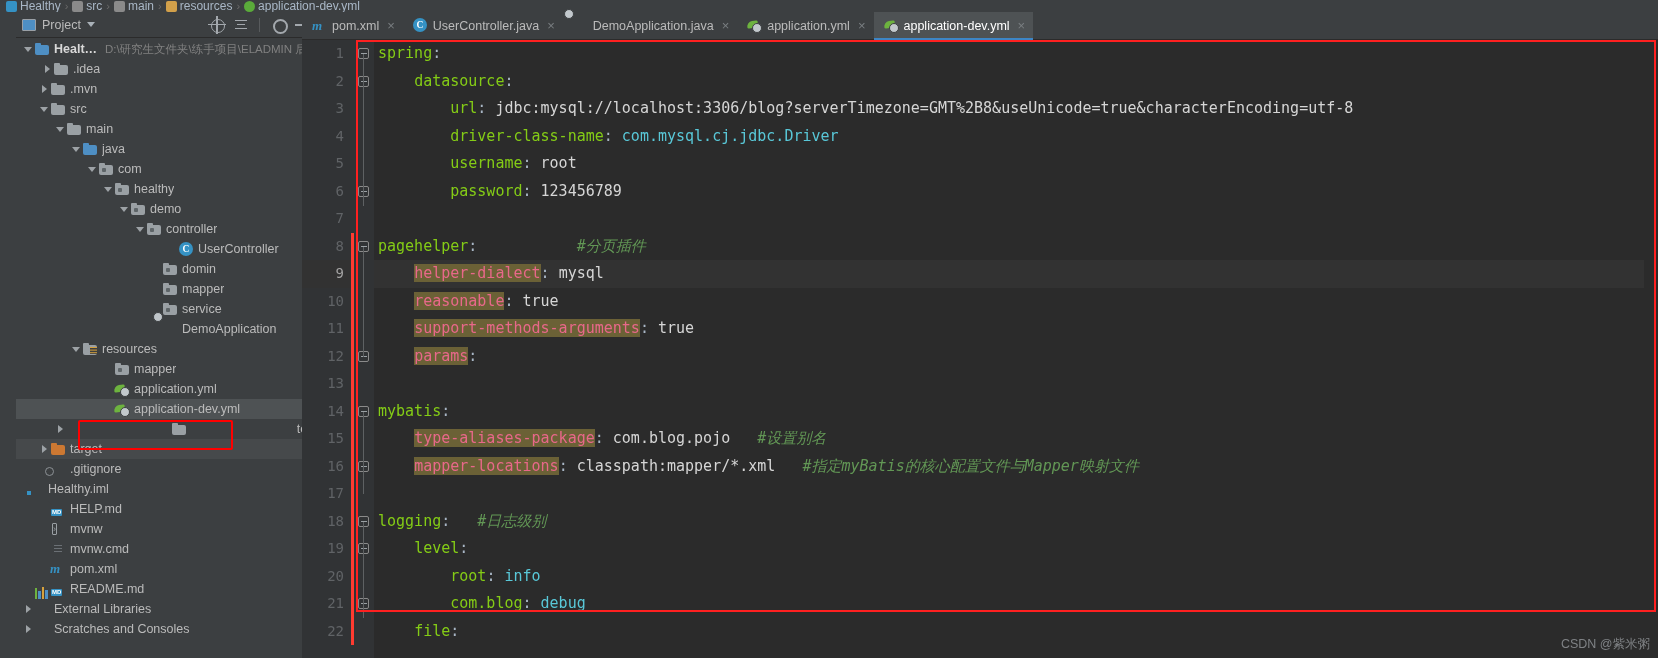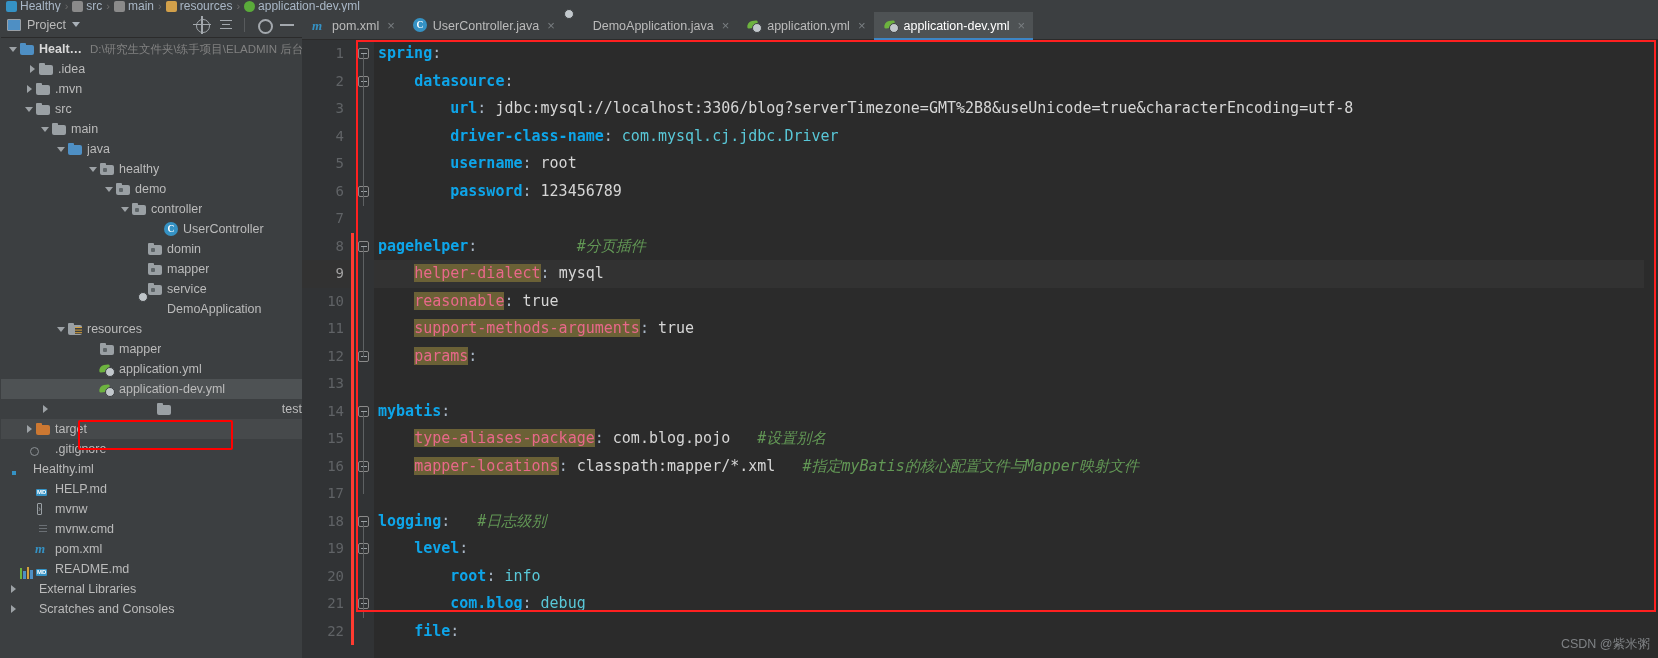--- a/index.html
+++ b/index.html
@@ -21,21 +21,21 @@
            font-size: 12px; color: #a9b7c6; white-space: nowrap; }
   .crumb-sep { color: #6a6a6a; font-size: 11px; }
   .mini-ico { width: 11px; height: 11px; border-radius: 2px; flex: 0 0 auto; }
   .ic-mod { background: #3592c4; }
   .ic-dir { background: #8a8a8a; }
   .ic-res { background: #d2a04a; }
   .ic-yml { background: #5aab3a; border-radius: 50%; }
 
   
   .project-panel {
-    position: absolute; top: 12px; left: 1px; width: 302px; height: 646px;
+    position: absolute; top: 12px; left: 16px; width: 302px; height: 646px;
     background: #3c3f41; border-right: 1px solid #2b2b2b;
     display: flex; flex-direction: column;
   }
   .panel-header {
     height: 26px; display: flex; align-items: center;
     padding: 0 6px; gap: 6px; background: #3c3f41;
     border-bottom: 1px solid #2b2b2b;
   }
   .panel-title { font-size: 12.5px; color: #bbbbbb; white-space: nowrap; }
   .panel-icon-sq {
@@ -302,21 +302,21 @@
 
   .codelines {
     flex: 1 1 auto; position: relative; overflow: hidden;
     font-family: "DejaVu Sans Mono", monospace; font-size: 15px;
   }
   .cline {
     height: 27.5px; line-height: 27.5px; white-space: pre;
     padding-left: 4px; position: relative;
   }
   .cline.cur { background: #323232; }
-  .k    { color: #0ea5e9; font-weight: bold; }
+  .k    { color: #84cc16; font-weight: normal; }
   .kh   { color: #e8688a; font-weight: normal; background: #6b6136; }
   .p    { color: #a9b7c6; }
   .v    { color: #d6d6d6; }
   .vc   { color: #59c8d8; }
   .cm2  { color: #629755; font-style: italic; }
 
   
   .anno-code {
     position: absolute; border: 2.5px solid #ff2020;
     pointer-events: none; z-index: 5;
@@ -411,20 +411,27 @@
         <div class="row" style="padding-left: 38px;">
           <span class="arrow open"></span>
           <span class="tico f-folder"></span>
           <span class="lbl">main</span>
         </div>
         <div class="row" style="padding-left: 54px;">
           <span class="arrow open"></span>
           <span class="tico f-folder blue"></span>
           <span class="lbl">java</span>
         </div>
+        <div class="row" style="padding-left: 70px;">
+          <span class="arrow open"></span>
+          <span class="tico f-folder pkg">
+            <i></i>
+          </span>
+          <span class="lbl">com</span>
+        </div>
         <div class="row" style="padding-left: 86px;">
           <span class="arrow open"></span>
           <span class="tico f-folder pkg">
             <i></i>
           </span>
           <span class="lbl">healthy</span>
         </div>
         <div class="row" style="padding-left: 102px;">
           <span class="arrow open"></span>
           <span class="tico f-folder pkg">

